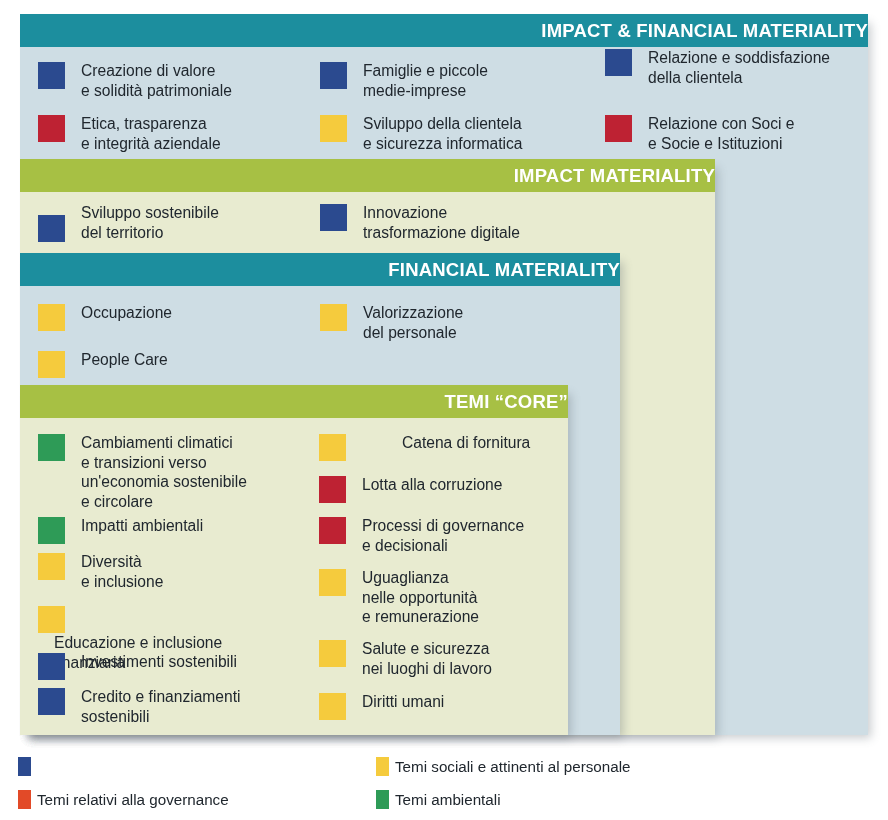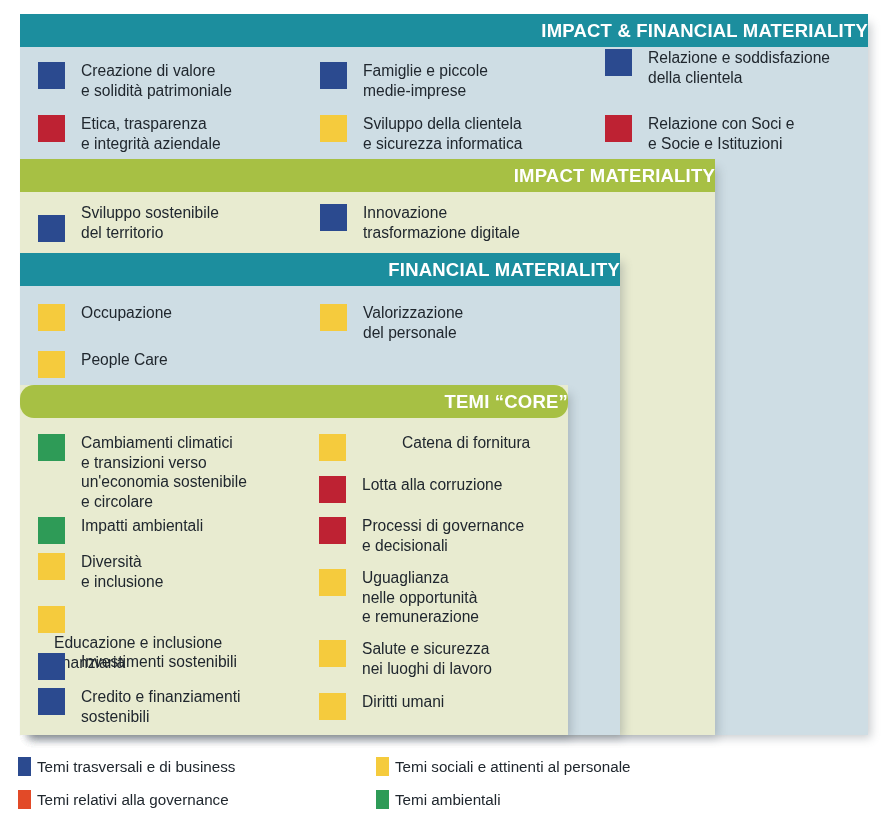--- a/index.html
+++ b/index.html
@@ -169,21 +169,21 @@
       <span class="item-label">Valorizzazione
 del personale</span>
     </div>
     <div class="item" style="left:18px; top:97px; width:270px;">
       <span class="swatch" style="background:#F5CB3D;"></span>
       <span class="item-label">People Care</span>
     </div>
   </div>
 
   <div class="panel panel-shadow" style="left:20px; top:385px; width:548px; height:350px; background:#E8EBD0;">
-    <div class="panel-head" style="background:#A7C044;border-radius:14px;">
+    <div class="panel-head" style="background:#A7C044;">
       <span class="panel-head-title">TEMI “CORE”</span>
     </div>
 
     <div class="item" style="left:18px; top:48px; width:268px;">
       <span class="swatch" style="background:#2E9B57;"></span>
       <span class="item-label">Cambiamenti climatici
 e transizioni verso
 un'economia sostenibile
 e circolare</span>
     </div>
@@ -237,21 +237,20 @@
     </div>
     <div class="item" style="left:299px; top:307px; width:245px;">
       <span class="swatch" style="background:#F5CB3D;"></span>
       <span class="item-label">Diritti umani</span>
     </div>
   </div>
 
   <div id="legend">
     <div class="legend-item" style="left:18px; top:9px;">
       <span class="legend-swatch" style="background:#2B4A8F;"></span>
-      <span class="legend-label">Temi trasversali e di business</span>
     </div>
     <div class="legend-item" style="left:376px; top:9px;">
       <span class="legend-swatch" style="background:#F5CB3D;"></span>
       <span class="legend-label">Temi sociali e attinenti al personale</span>
     </div>
     <div class="legend-item" style="left:18px; top:42px;">
       <span class="legend-swatch" style="background:#E24A28;"></span>
       <span class="legend-label">Temi relativi alla governance</span>
     </div>
     <div class="legend-item" style="left:376px; top:42px;">

